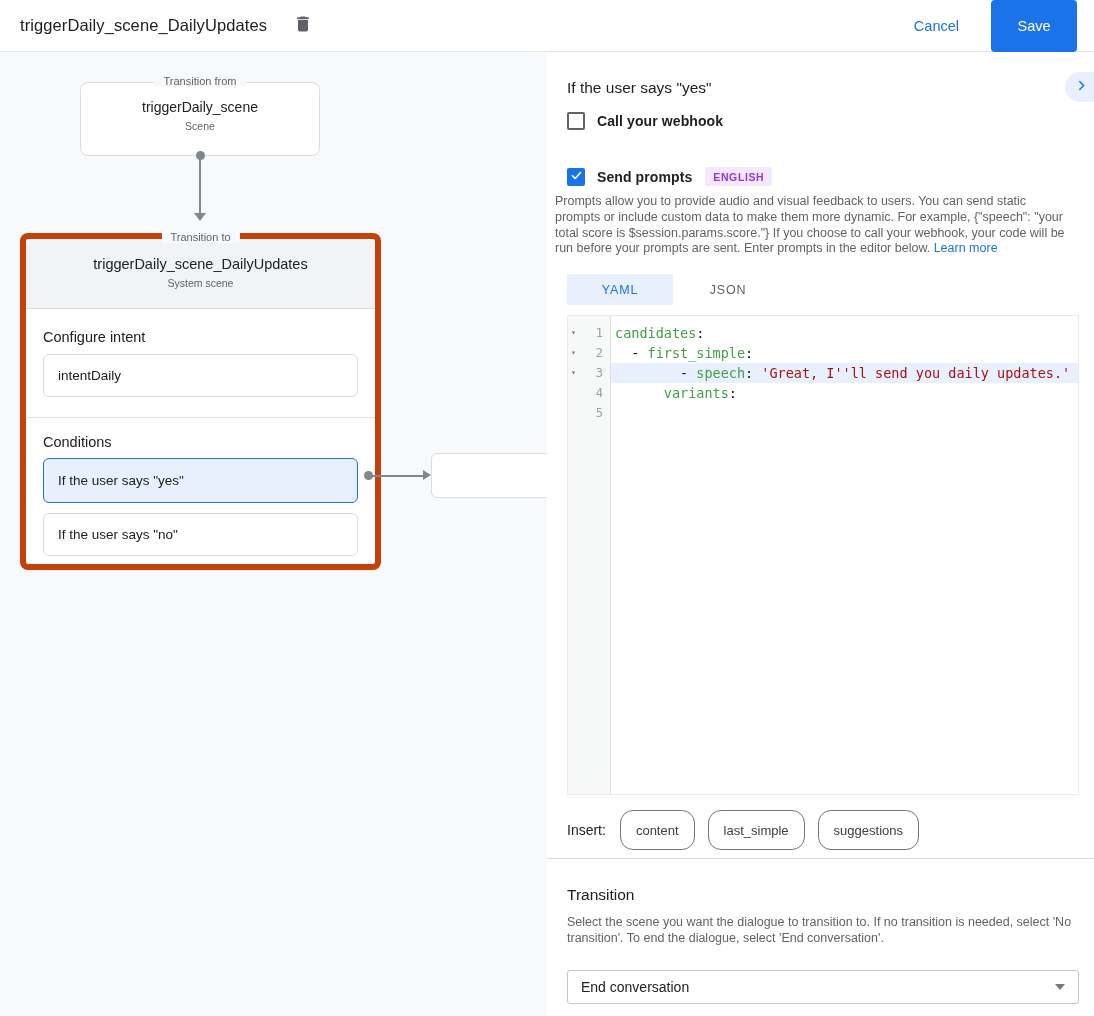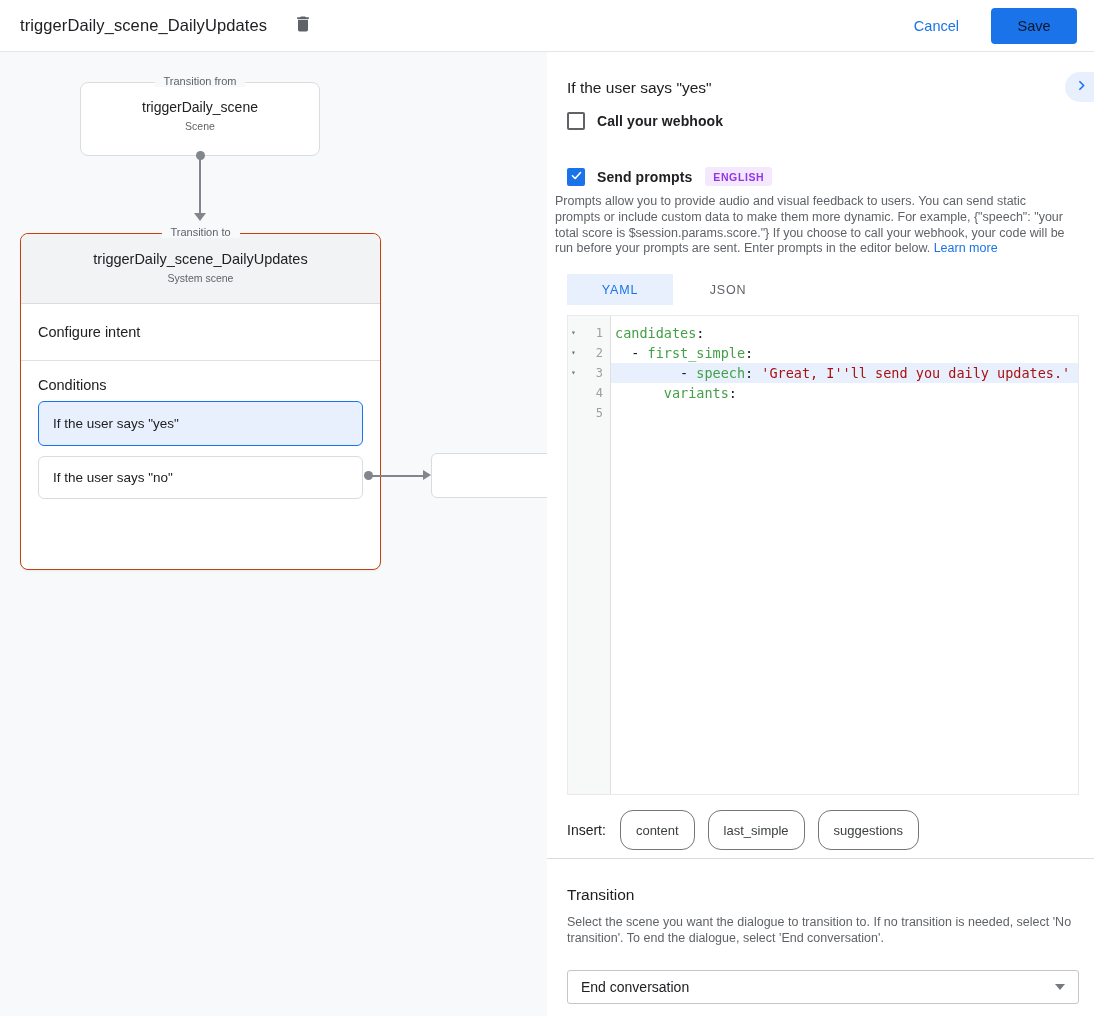--- a/index.html
+++ b/index.html
@@ -8,21 +8,21 @@
 
   
   .topbar { position:absolute; left:0; top:0; width:1094px; height:52px; background:#fff;
             border-bottom:1px solid #e4e6e8; display:flex; align-items:center; z-index:30; }
   .topbar-title { margin-left:20px; font-size:16.5px; font-weight:500; color:#202124; letter-spacing:.1px; }
   .trash-btn { margin-left:22px; width:28px; height:28px; border:none; background:transparent; cursor:pointer;
                display:flex; align-items:center; justify-content:center; }
   .topbar-actions { margin-left:auto; display:flex; align-items:center; }
   .cancel-btn { background:transparent; border:none; color:#1a73e8; font-size:14.5px; font-weight:500;
                 font-family:inherit; margin-right:32px; cursor:pointer; }
-  .save-btn { width:86px; height:36px; margin-right:17px; background:#1a73e8; color:#0f172a; border:none;
+  .save-btn { width:86px; height:52px; margin-right:17px; background:#1a73e8; color:#ffffff; border:none;
               border-radius:4px; font-size:14.5px; font-weight:500; font-family:inherit; cursor:pointer; }
 
   
   .canvas { position:absolute; left:0; top:52px; width:547px; height:964px; background:#f8f9fa; overflow:hidden; }
 
   .from-box { position:absolute; left:80px; top:30px; width:240px; height:74px; background:#fff;
               border:1px solid #dadce0; border-radius:8px; display:flex; flex-direction:column;
               align-items:center; padding-top:16px; }
   .legend { position:absolute; top:-8px; left:50%; transform:translateX(-50%); background:#f8f9fa;
             padding:0 9px; font-size:11px; color:#5f6368; white-space:nowrap; }
@@ -31,21 +31,21 @@
 
   .dot { position:absolute; width:9px; height:9px; border-radius:50%; background:#80868b; }
   .vline { position:absolute; width:2px; background:#80868b; }
   .hline { position:absolute; height:2px; background:#80868b; }
   .arrow-down { position:absolute; width:0; height:0; border-left:6px solid transparent;
                 border-right:6px solid transparent; border-top:8px solid #80868b; }
   .arrow-right { position:absolute; width:0; height:0; border-top:5.5px solid transparent;
                  border-bottom:5.5px solid transparent; border-left:8px solid #80868b; }
 
   .to-card { position:absolute; left:20px; top:181px; width:361px; height:337px; background:#fff;
-             border:1px solid #c2410c; border-radius:8px; box-shadow:0 1px 2px rgba(60,64,67,.08); }
+             border:6px solid #c2410c; border-radius:8px; box-shadow:0 1px 2px rgba(60,64,67,.08); }
   .to-card-header { height:70px; background:#f1f3f4; border-bottom:1px solid #dadce0;
                     border-radius:8px 8px 0 0; display:flex; flex-direction:column; align-items:center;
                     padding-top:17px; }
   .to-card-header .node-title { font-size:14.5px; }
   .to-card-body { padding:0 17px; }
   .section-label { margin-top:20px; font-size:14.5px; color:#202124; }
   .intent-input { margin-top:9px; height:43px; border:1px solid #dadce0; border-radius:6px; background:#fff;
                   display:flex; align-items:center; padding-left:14px; font-size:13.5px; color:#202124; }
   .card-divider { margin:20px -17px 0 -17px; border:none; border-top:1px solid #e0e0e0; height:0; }
   .condition { height:43px; border:1px solid #dadce0; border-radius:6px; background:#fff; display:flex;
@@ -144,20 +144,21 @@
     <div class="arrow-down" style="left:194px; top:161px;"></div>
 
     <div class="to-card">
       <span class="legend">Transition to</span>
       <div class="to-card-header">
         <div class="node-title">triggerDaily_scene_DailyUpdates</div>
         <div class="node-sub">System scene</div>
       </div>
       <div class="to-card-body">
         <div class="section-label">Configure intent</div>
+        <div class="intent-input">intentDaily</div>
         <hr class="card-divider">
         <div class="section-label" style="margin-top:16px;">Conditions</div>
         <div class="condition selected">If the user says "yes"</div>
         <div class="condition plain">If the user says "no"</div>
       </div>
     </div>
 
     <div class="dot" style="left:364px; top:419px;"></div>
     <div class="hline" style="left:372px; top:423px; width:51px;"></div>
     <div class="arrow-right" style="left:423px; top:418px;"></div>

